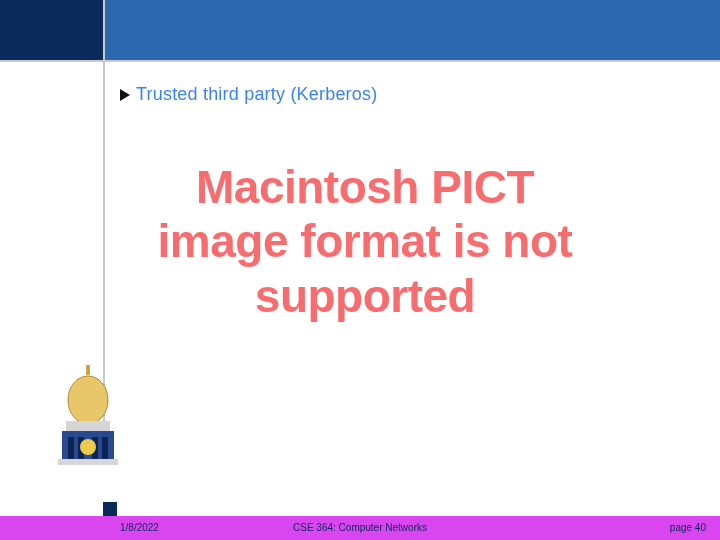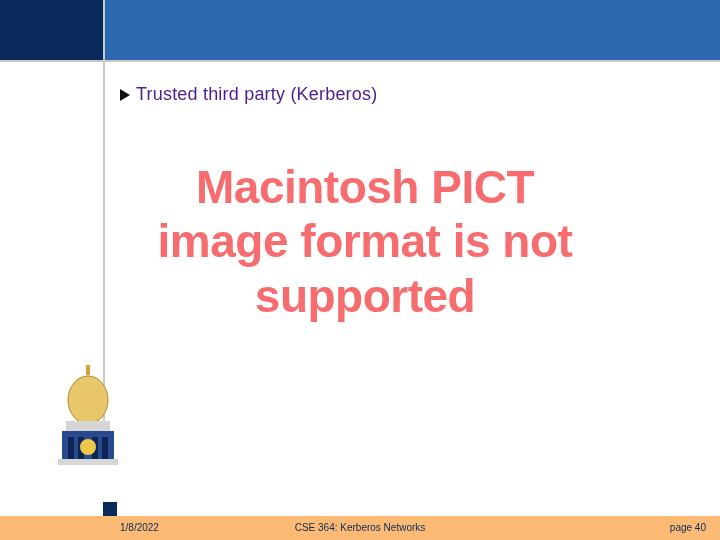--- a/index.html
+++ b/index.html
@@ -49,21 +49,21 @@
     left: 120px;
     display: flex;
     align-items: center;
     gap: 6px;
   }
   .bullet-icon svg {
     display: block;
   }
   .bullet-text {
     font-size: 18px;
-    color: #4c1d95;
+    color: #3b82f6;
     letter-spacing: 0.2px;
   }
   .center-msg {
     position: absolute;
     top: 160px;
     left: 130px;
     width: 470px;
     text-align: center;
     color: #f76d6f;
     font-weight: 700;
@@ -77,21 +77,21 @@
     left: 54px;
     width: 70px;
     height: 120px;
   }
   .footer-band {
     position: absolute;
     bottom: 0;
     left: 0;
     width: 720px;
     height: 24px;
-    background: #fdba74;
+    background: #d946ef;
     font-size: 10px;
     color: #0a2a5c;
   }
   .footer-dark-box {
     position: absolute;
     left: 103px;
     bottom: 24px;
     width: 14px;
     height: 14px;
     background: #0a2a5c;
@@ -145,15 +145,15 @@
     <rect x="48" y="72" width="6" height="22" fill="#0e2454"></rect>
     <circle cx="34" cy="82" r="8" fill="#eec94b"></circle>
     <rect x="4" y="94" width="60" height="6" fill="#d6d6d6"></rect>
   </svg>
 </div>
 
 <div class="footer-dark-box"></div>
 
 <div class="footer-band">
   <span class="footer-date">1/8/2022</span>
-  <span class="footer-course">CSE 364: Kerberos Networks</span>
+  <span class="footer-course">CSE 364: Computer Networks</span>
   <span class="footer-page">page 40</span>
 </div>
 
 </body></html>

